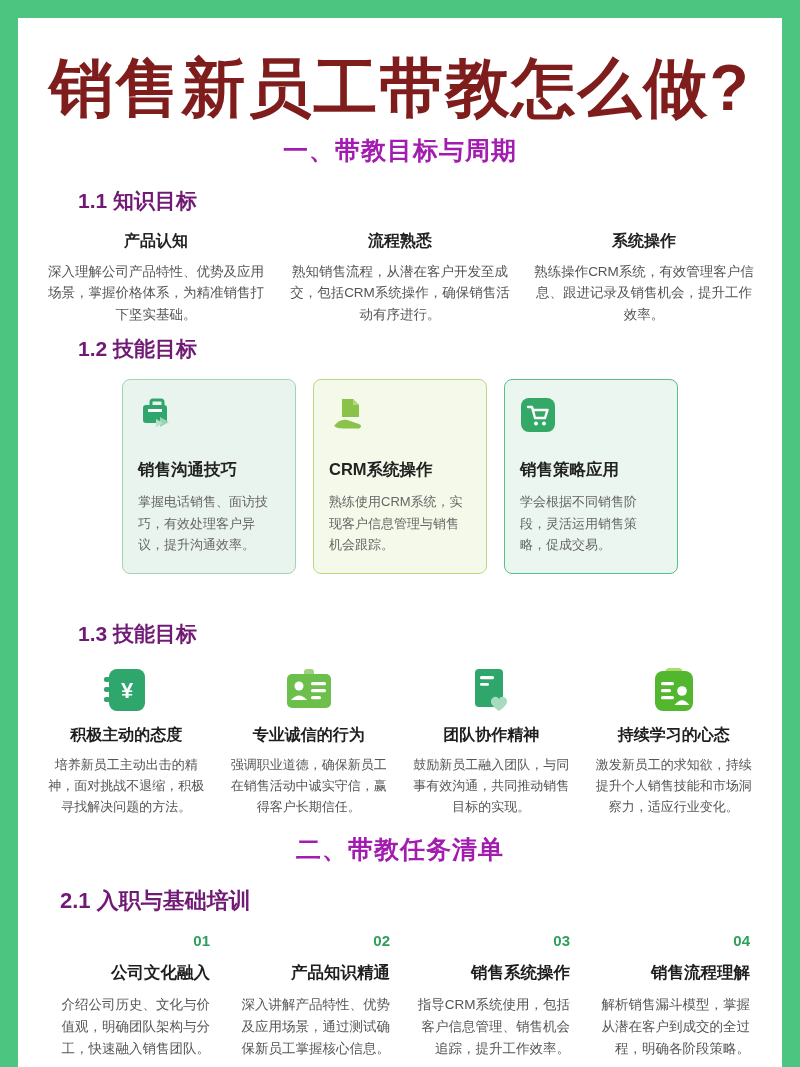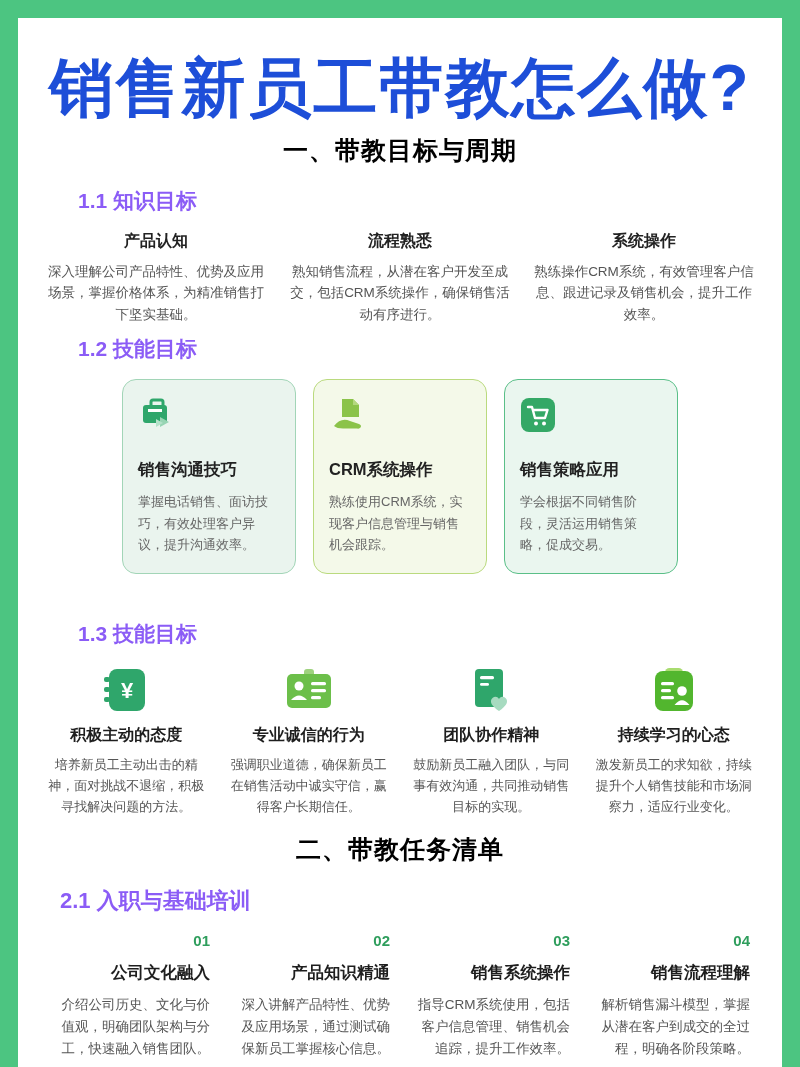--- a/index.html
+++ b/index.html
@@ -1,31 +1,31 @@
 <!DOCTYPE html>
 <html><head>
 <meta charset="utf-8">
 <style>
   * { margin:0; padding:0; box-sizing:border-box; }
   html,body { width:800px; }
   body { font-family:"Liberation Sans","DejaVu Sans",sans-serif; background:#fff; }
   .poster { position:relative; width:800px; height:1067px; background:#4cc581; overflow:hidden; }
   .content { position:absolute; left:18px; top:18px; right:18px; bottom:0; background:#ffffff; padding:0 24px; }
 
-  .main-title { margin-top:34px; text-align:center; font-size:64px; font-weight:900; color:#1d4ed8; letter-spacing:2px; line-height:1.15; }
-  .sec-heading { text-align:center; color:#000000; font-size:25px; font-weight:800; margin:8px 0 20px; letter-spacing:1px; }
-  .sub-heading { font-size:21px; font-weight:800; color:#8b5cf6; margin:6px 0 16px 36px; }
+  .main-title { margin-top:34px; text-align:center; font-size:64px; font-weight:900; color:#7f1d1d; letter-spacing:2px; line-height:1.15; }
+  .sec-heading { text-align:center; color:#a21caf; font-size:25px; font-weight:800; margin:8px 0 20px; letter-spacing:1px; }
+  .sub-heading { font-size:21px; font-weight:800; color:#701a75; margin:6px 0 16px 36px; }
 
   .grid3 { display:grid; grid-template-columns:1fr 1fr 1fr; gap:24px; padding:0 4px; margin-bottom:10px; }
   .k-item { text-align:center; }
   .k-item .ttl { font-size:16px; font-weight:800; color:#222; margin-bottom:9px; }
   .k-item .txt { font-size:13.5px; color:#555; line-height:1.6; }
 
   .cards { display:flex; justify-content:center; gap:17px; margin:6px 0 0; }
-  .card { width:174px; min-height:177px; border-radius:14px; padding:17px 15px; }
+  .card { width:174px; min-height:177px; border-radius:8px; padding:17px 15px; }
   .card-1 { background:#eaf4ee; border:1px solid #a2d5b7; }
   .card-2 { background:#f4f9e9; border:1px solid #bada7e; }
   .card-3 { background:#eaf6ef; border:1px solid #5abf88; }
   .card .icon-box { height:38px; }
   .card .ttl { font-size:16.5px; font-weight:800; color:#222; margin:24px 0 10px; }
   .card .txt { font-size:13px; color:#666; line-height:1.65; }
 
   .sub-heading.gap-top { margin-top:46px; }
   .grid4 { display:grid; grid-template-columns:1fr 1fr 1fr 1fr; gap:18px; padding:0 2px; }
   .q-item { text-align:center; }

